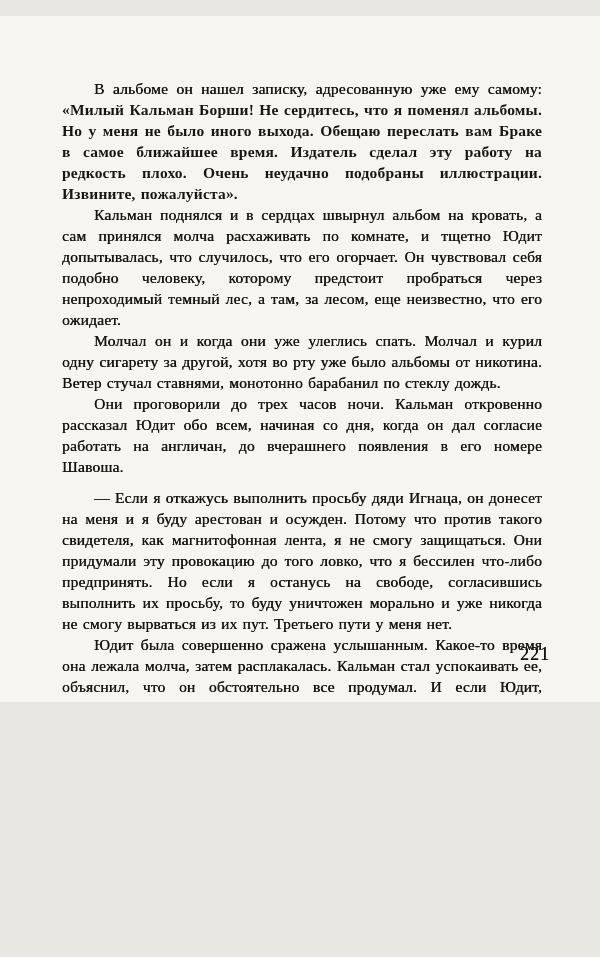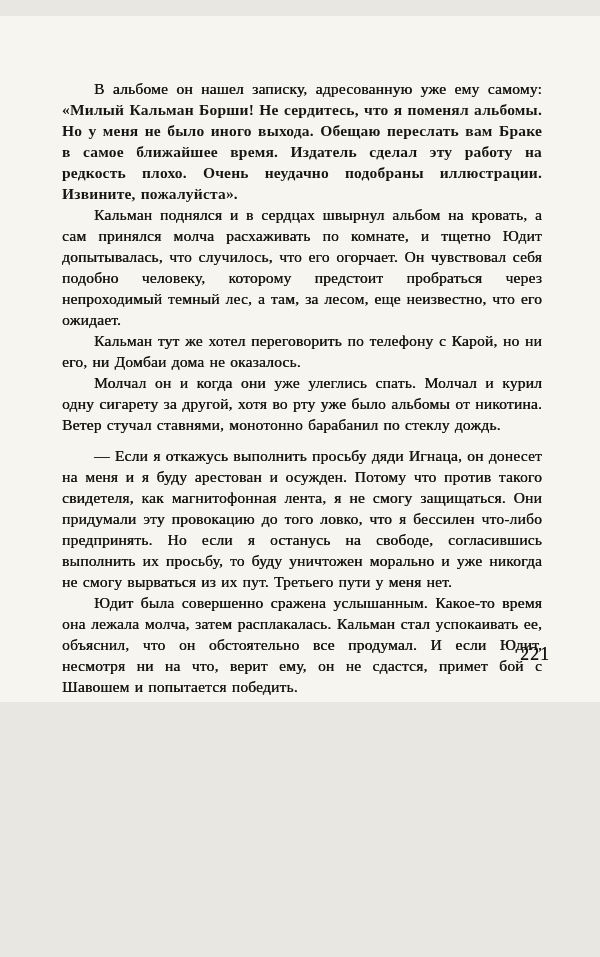--- a/index.html
+++ b/index.html
@@ -52,22 +52,22 @@
 </style>
 </head>
 <body>
 
 <div class="page">
   <div class="text-block">
 
     <p><span>В альбоме он нашел записку, адресованную уже ему самому: </span><span class="quote-bold">«Милый Кальман Борши! Не сердитесь, что я поменял альбомы. Но у меня не было иного выхода. Обещаю переслать вам Браке в самое ближайшее время. Издатель сделал эту работу на редкость плохо. Очень неудачно подобраны иллюстрации. Извините, пожалуйста».</span></p>
 
     <p>Кальман поднялся и в сердцах швырнул альбом на кровать, а сам принялся молча расхаживать по комнате, и тщетно Юдит допытывалась, что случилось, что его огорчает. Он чувствовал себя подобно человеку, которому предстоит пробраться через непроходимый темный лес, а там, за лесом, еще неизвестно, что его ожидает.</p>
-    <p>Кальман тут же хотел переговорить по телефону с Карой, но ни его, ни Домбаи дома не оказалось.</p>
     <p>Молчал он и когда они уже улеглись спать. Молчал и курил одну сигарету за другой, хотя во рту уже было альбомы от никотина. Ветер стучал ставнями, монотонно барабанил по стеклу дождь.</p>
+    <p>Они проговорили до трех часов ночи. Кальман откровенно рассказал Юдит обо всем, начиная со дня, когда он дал согласие работать на англичан, до вчерашнего появления в его номере Шавоша.</p>
     <p class="gap-before">— Если я откажусь выполнить просьбу дяди Игнаца, он донесет на меня и я буду арестован и осужден. Потому что против такого свидетеля, как магнитофонная лента, я не смогу защищаться. Они придумали эту провокацию до того ловко, что я бессилен что-либо предпринять. Но если я останусь на свободе, согласившись выполнить их просьбу, то буду уничтожен морально и уже никогда не смогу вырваться из их пут. Третьего пути у меня нет.</p>
     <p>Юдит была совершенно сражена услышанным. Какое-то время она лежала молча, затем расплакалась. Кальман стал успокаивать ее, объяснил, что он обстоятельно все продумал. И если Юдит, несмотря ни на что, верит ему, он не сдастся, примет бой с Шавошем и попытается победить.</p>
     <p>— Бедняжка моя, — сказал он, погладив ее по иного.</p>
 
   </div>
 
   <div class="page-number">221</div>
 </div>
 
 </body></html>

